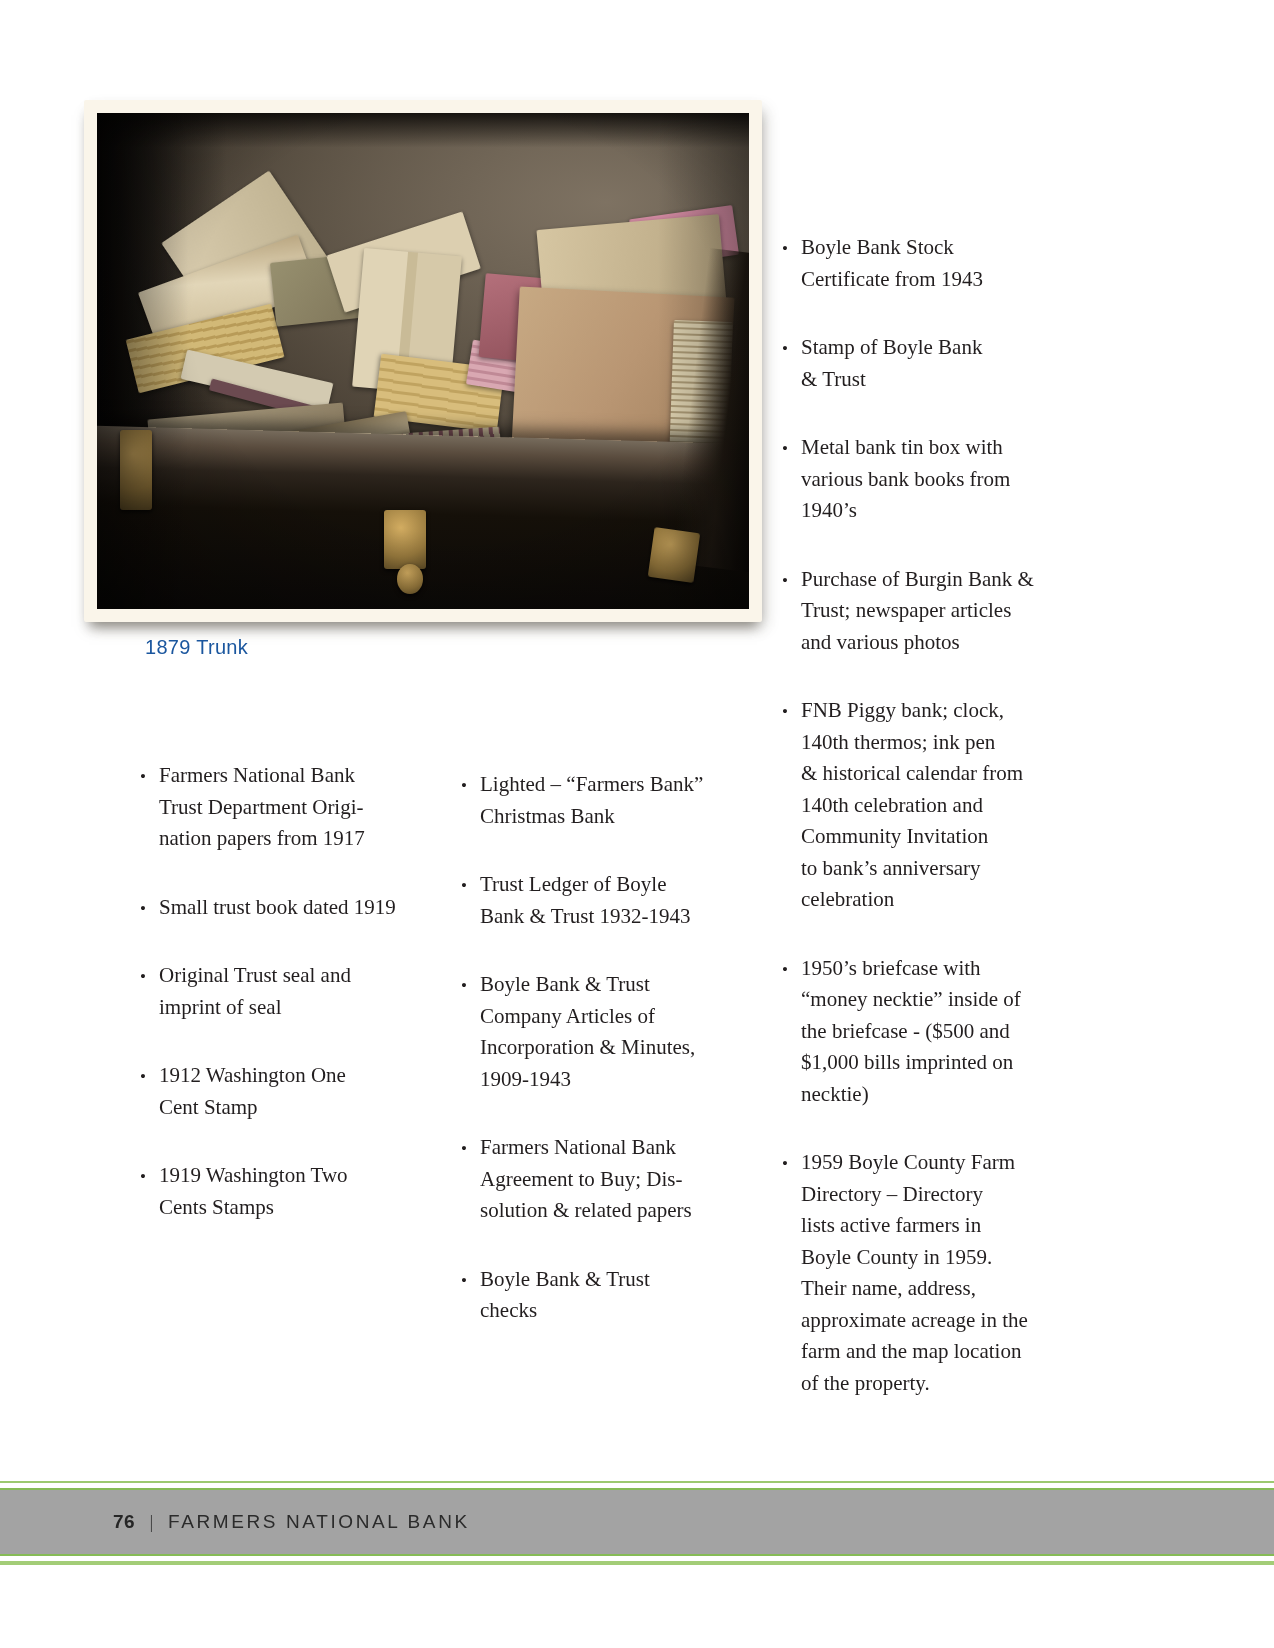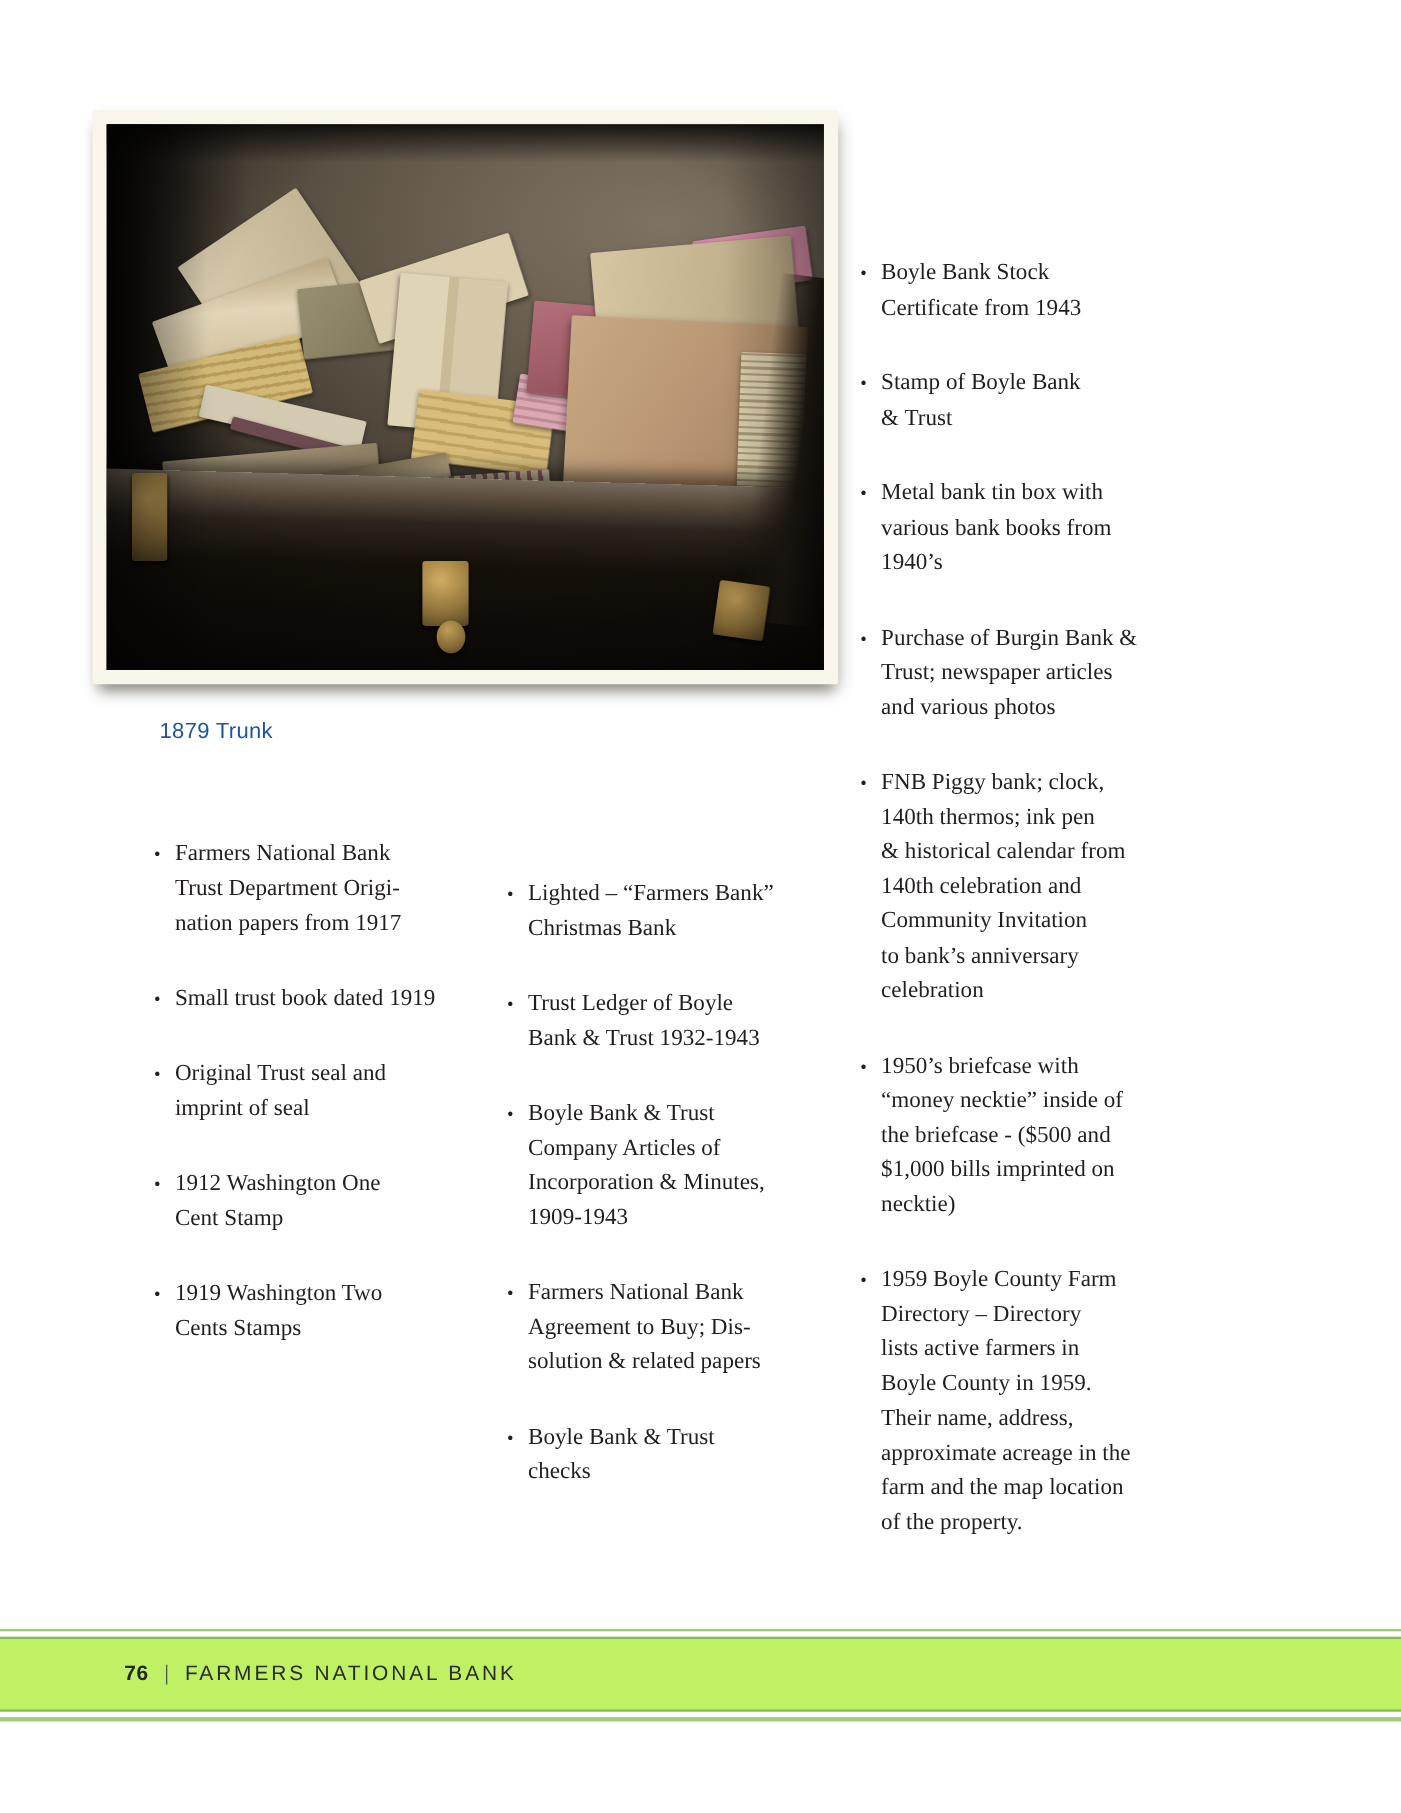--- a/index.html
+++ b/index.html
@@ -36,40 +36,40 @@
     background:radial-gradient(circle at 40% 30%, #d2ac61, #97793d 60%, #5c4a25);
     box-shadow:0 2px 4px rgba(0,0,0,.75); filter:blur(.4px); }
   .vignette { position:absolute; inset:0;
     background:
       radial-gradient(ellipse at 55% 42%, rgba(0,0,0,0) 52%, rgba(0,0,0,.42) 100%),
       linear-gradient(to right, rgba(0,0,0,.45), rgba(0,0,0,0) 14%, rgba(0,0,0,0) 86%, rgba(0,0,0,.3)); }
 
   .caption {
     position:absolute; left:145px; top:636px;
     font-family:"Liberation Sans", sans-serif;
-    font-size:20px; letter-spacing:.3px; color:#1a569e;margin-top:18px;
+    font-size:20px; letter-spacing:.3px; color:#1a569e;
   }
 
   
   ul.col { position:absolute; margin:0; padding:0; list-style:none;
     font-size:21px; line-height:31.5px; }
   ul.col li { position:relative; padding-left:19px; margin:0 0 37px 0; white-space:pre-line;font-family:Liberation Serif, serif; }
   ul.col li:last-child { margin-bottom:0;margin-top:13px; }
   ul.col li::before { content:"\2022"; position:absolute; left:0; top:1px; font-size:17px; }
   .col1 { left:140px; top:760px;  width:305px; }
-  .col2 { left:461px; top:796px;  width:300px; }
+  .col2 { left:461px; top:769px;  width:300px; }
   .col3 { left:782px; top:232px;  width:310px; }
 
   
   .rule { position:absolute; left:0; right:0; background:#9cc96f; }
   .rule-top { top:1481px; height:2px; }
   .rule-bottom { top:1561px; height:4px; background:#a3cd77; }
   .footer-band {
     position:absolute; left:0; right:0; top:1488px; height:68px;
-    background:#bef264; border-top:2px solid #86bb56; border-bottom:2px solid #86bb56;
+    background:#a3a3a3; border-top:2px solid #86bb56; border-bottom:2px solid #86bb56;
     display:flex; align-items:center; box-sizing:border-box; padding-left:113px;
     font-family:"Liberation Sans", sans-serif; font-size:19px; color:#262626;
   }
   .footer-band .pg { font-weight:bold; letter-spacing:.5px; }
   .footer-band .sep { margin:0 14px; color:#4a4a4a; font-weight:normal; transform:scaleX(.7); }
   .footer-band .ftitle { letter-spacing:2.6px; color:#2b2b2b; }
 </style>
 </head>
 <body>
 

